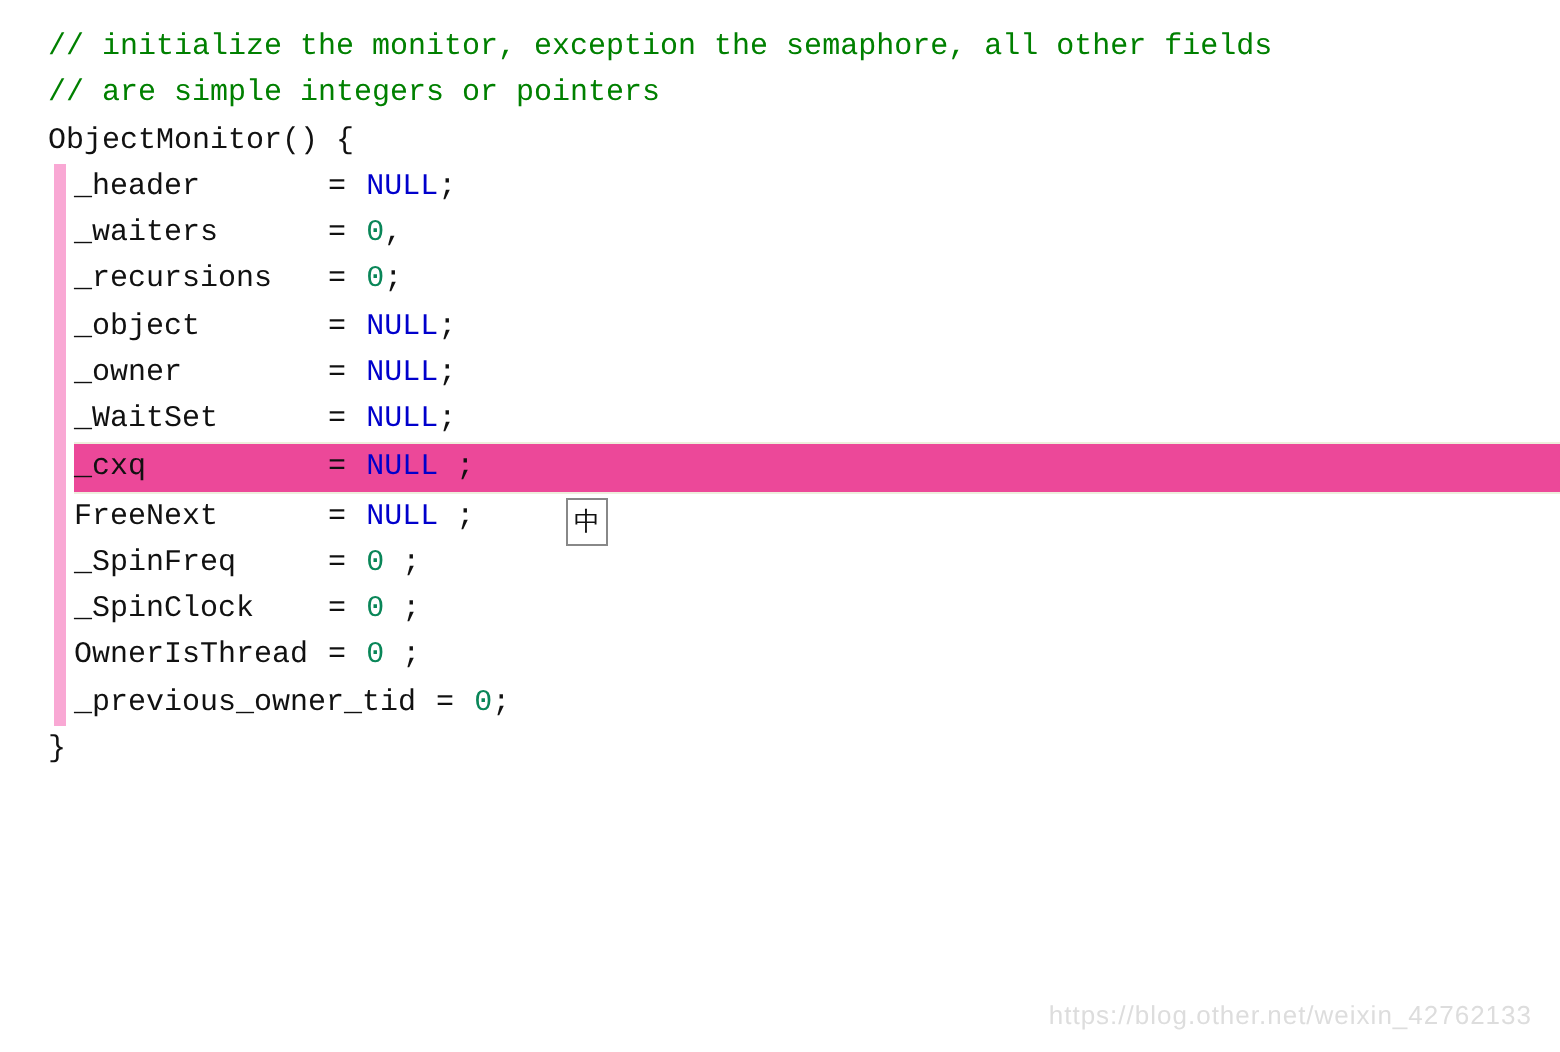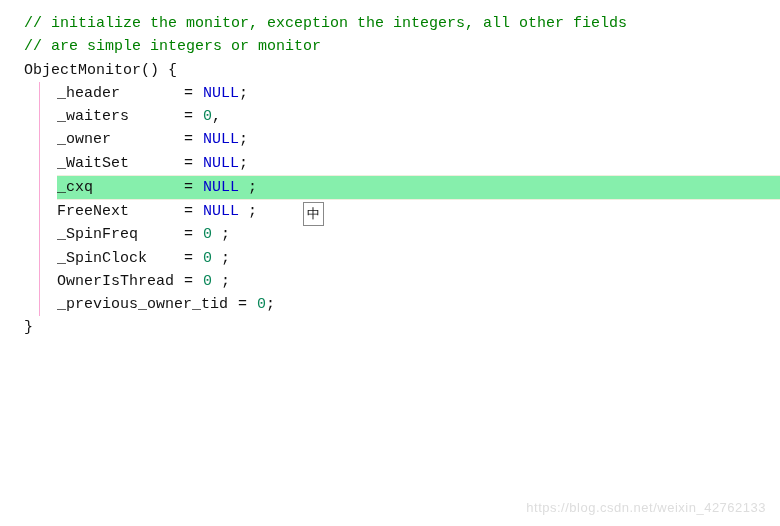--- a/index.html
+++ b/index.html
@@ -11,26 +11,26 @@
     background: #fff;
     color: #111;
     width: 780px;
     box-sizing: border-box;
   }
   .line { white-space: pre; position: relative; }
   .comment { color: #008000; }
   .kw { color: #0000cc; }
   .num { color: #098658; }
   .indent-bar {
-    border-left: 1px solid #f9a8d4;
-    padding-left: 17px;
-    margin-left: 15px;
+    border-left: 6px solid #f9a8d4;
+    padding-left: 4px;
+    margin-left: 3px;
   }
   .cursor-line {
-    background: #86efac;
+    background: #ec4899;
     border-top: 1px solid #eeeedd;
     border-bottom: 1px solid #eeeedd;
   }
   .ime-badge {
     position: absolute;
     left: 246px;
     top: 2px;
     border: 1px solid #888;
     font-size: 13px;
     padding: 1px 3px;
@@ -44,32 +44,34 @@
     color: #ddd;
     font-size: 13px;
     font-family: Arial, sans-serif;
     letter-spacing: 0.5px;
   }
   .eq { padding: 0 1px; }
 </style>
 </head>
 <body>
 
-<div class="line comment">// initialize the monitor, exception the integers, all other fields</div>
-<div class="line comment">// are simple integers or monitor</div>
+<div class="line comment">// initialize the monitor, exception the semaphore, all other fields</div>
+<div class="line comment">// are simple integers or pointers</div>
 <div class="line"><span>ObjectMonitor</span><span>()</span><span> {</span></div>
 
 <div class="indent-bar" id="body-lines">
     <div class="line">_header       <span class="eq">=</span> <span class="kw">NULL</span>;</div>
     <div class="line">_waiters      <span class="eq">=</span> <span class="num">0</span>,</div>
+    <div class="line">_recursions   <span class="eq">=</span> <span class="num">0</span>;</div>
+    <div class="line">_object       <span class="eq">=</span> <span class="kw">NULL</span>;</div>
     <div class="line">_owner        <span class="eq">=</span> <span class="kw">NULL</span>;</div>
     <div class="line">_WaitSet      <span class="eq">=</span> <span class="kw">NULL</span>;</div>
     <div class="line cursor-line">_cxq          <span class="eq">=</span> <span class="kw">NULL</span> ;</div>
     <div class="line">FreeNext      <span class="eq">=</span> <span class="kw">NULL</span> ;<span class="ime-badge">中</span></div>
     <div class="line">_SpinFreq     <span class="eq">=</span> <span class="num">0</span> ;</div>
     <div class="line">_SpinClock    <span class="eq">=</span> <span class="num">0</span> ;</div>
     <div class="line">OwnerIsThread <span class="eq">=</span> <span class="num">0</span> ;</div>
     <div class="line">_previous_owner_tid <span class="eq">=</span> <span class="num">0</span>;</div>
   </div>
 
 <div class="line">}</div>
 
-<div class="watermark">https://blog.csdn.net/weixin_42762133</div>
+<div class="watermark">https://blog.other.net/weixin_42762133</div>
 
 </body></html>

